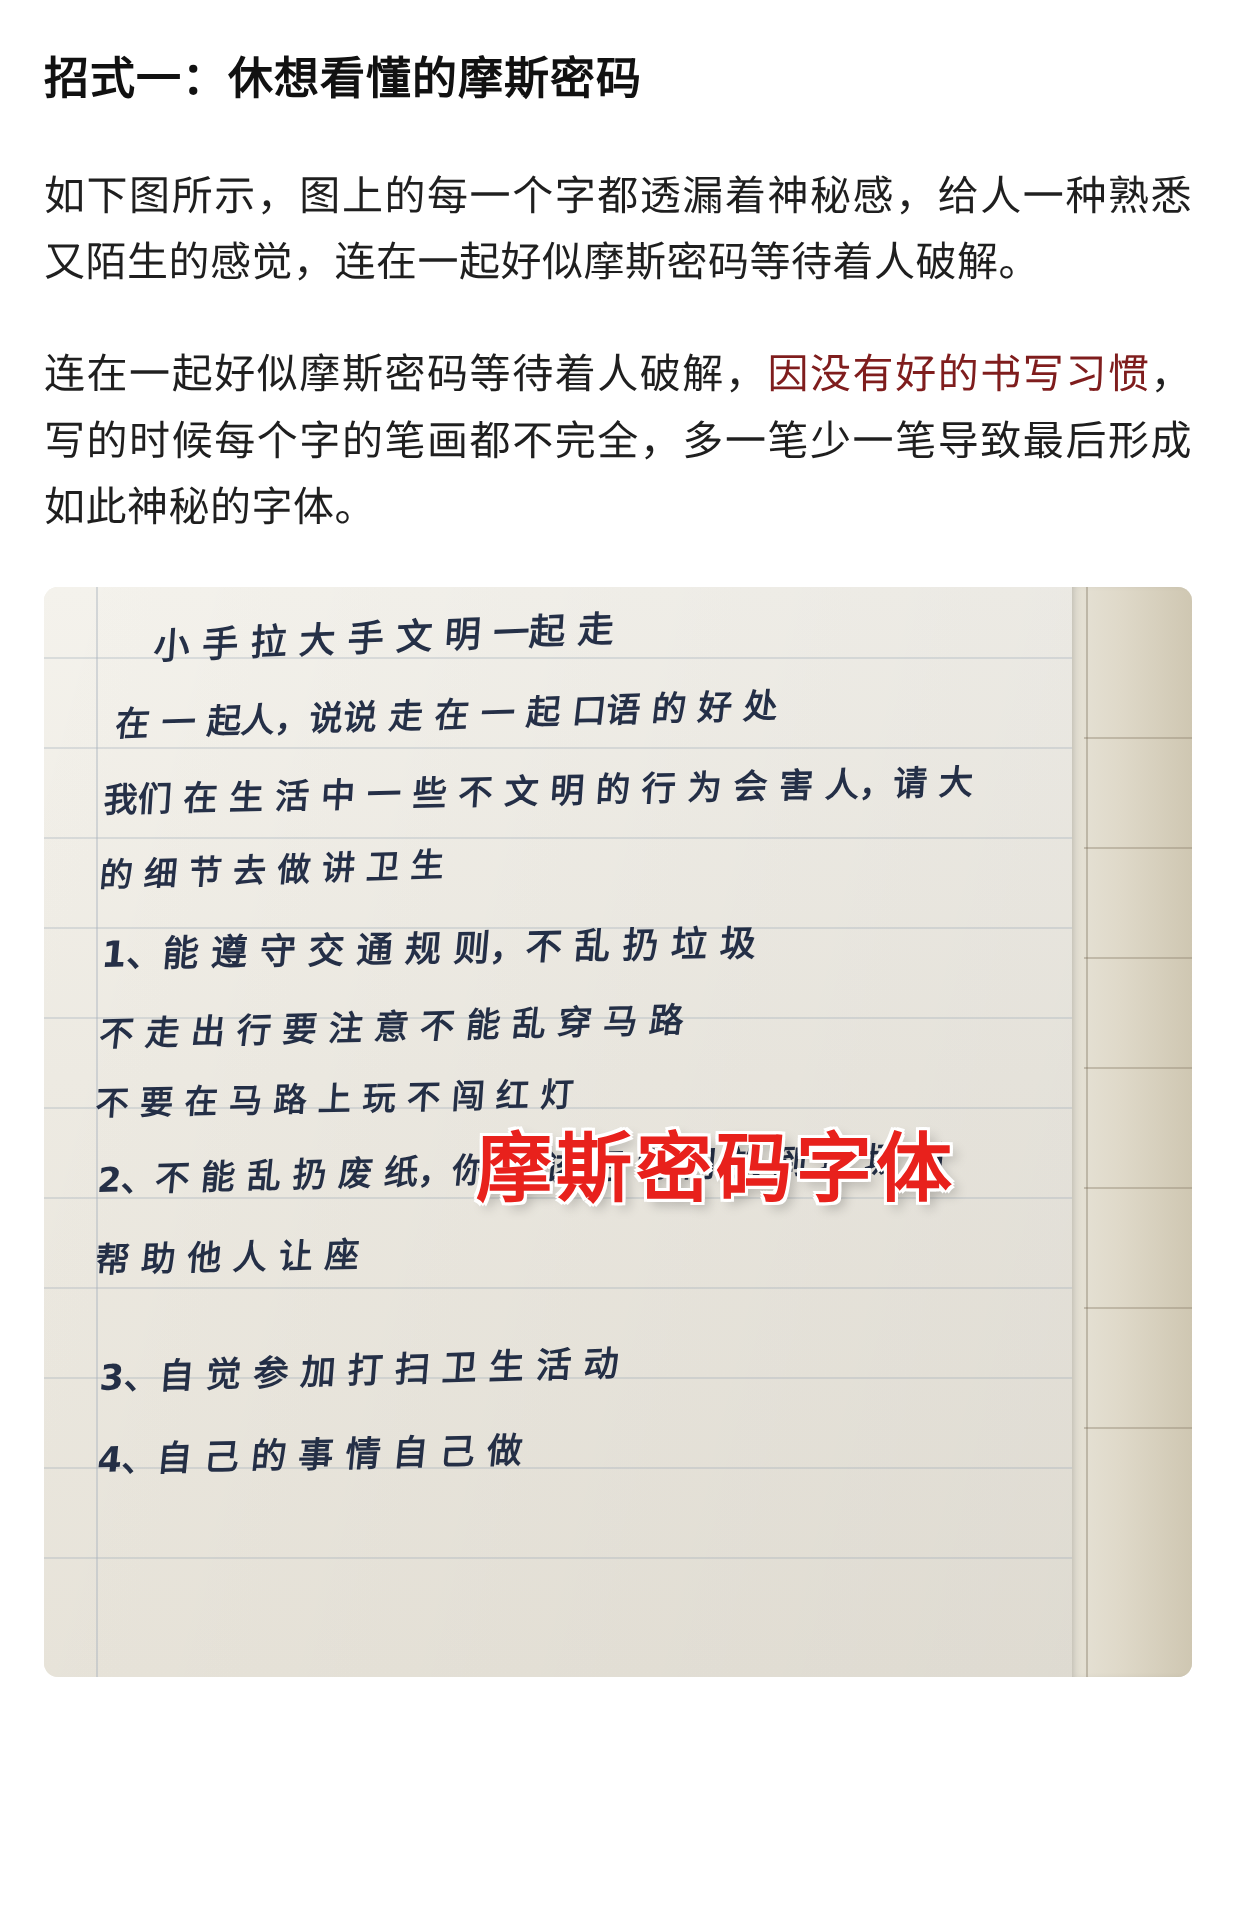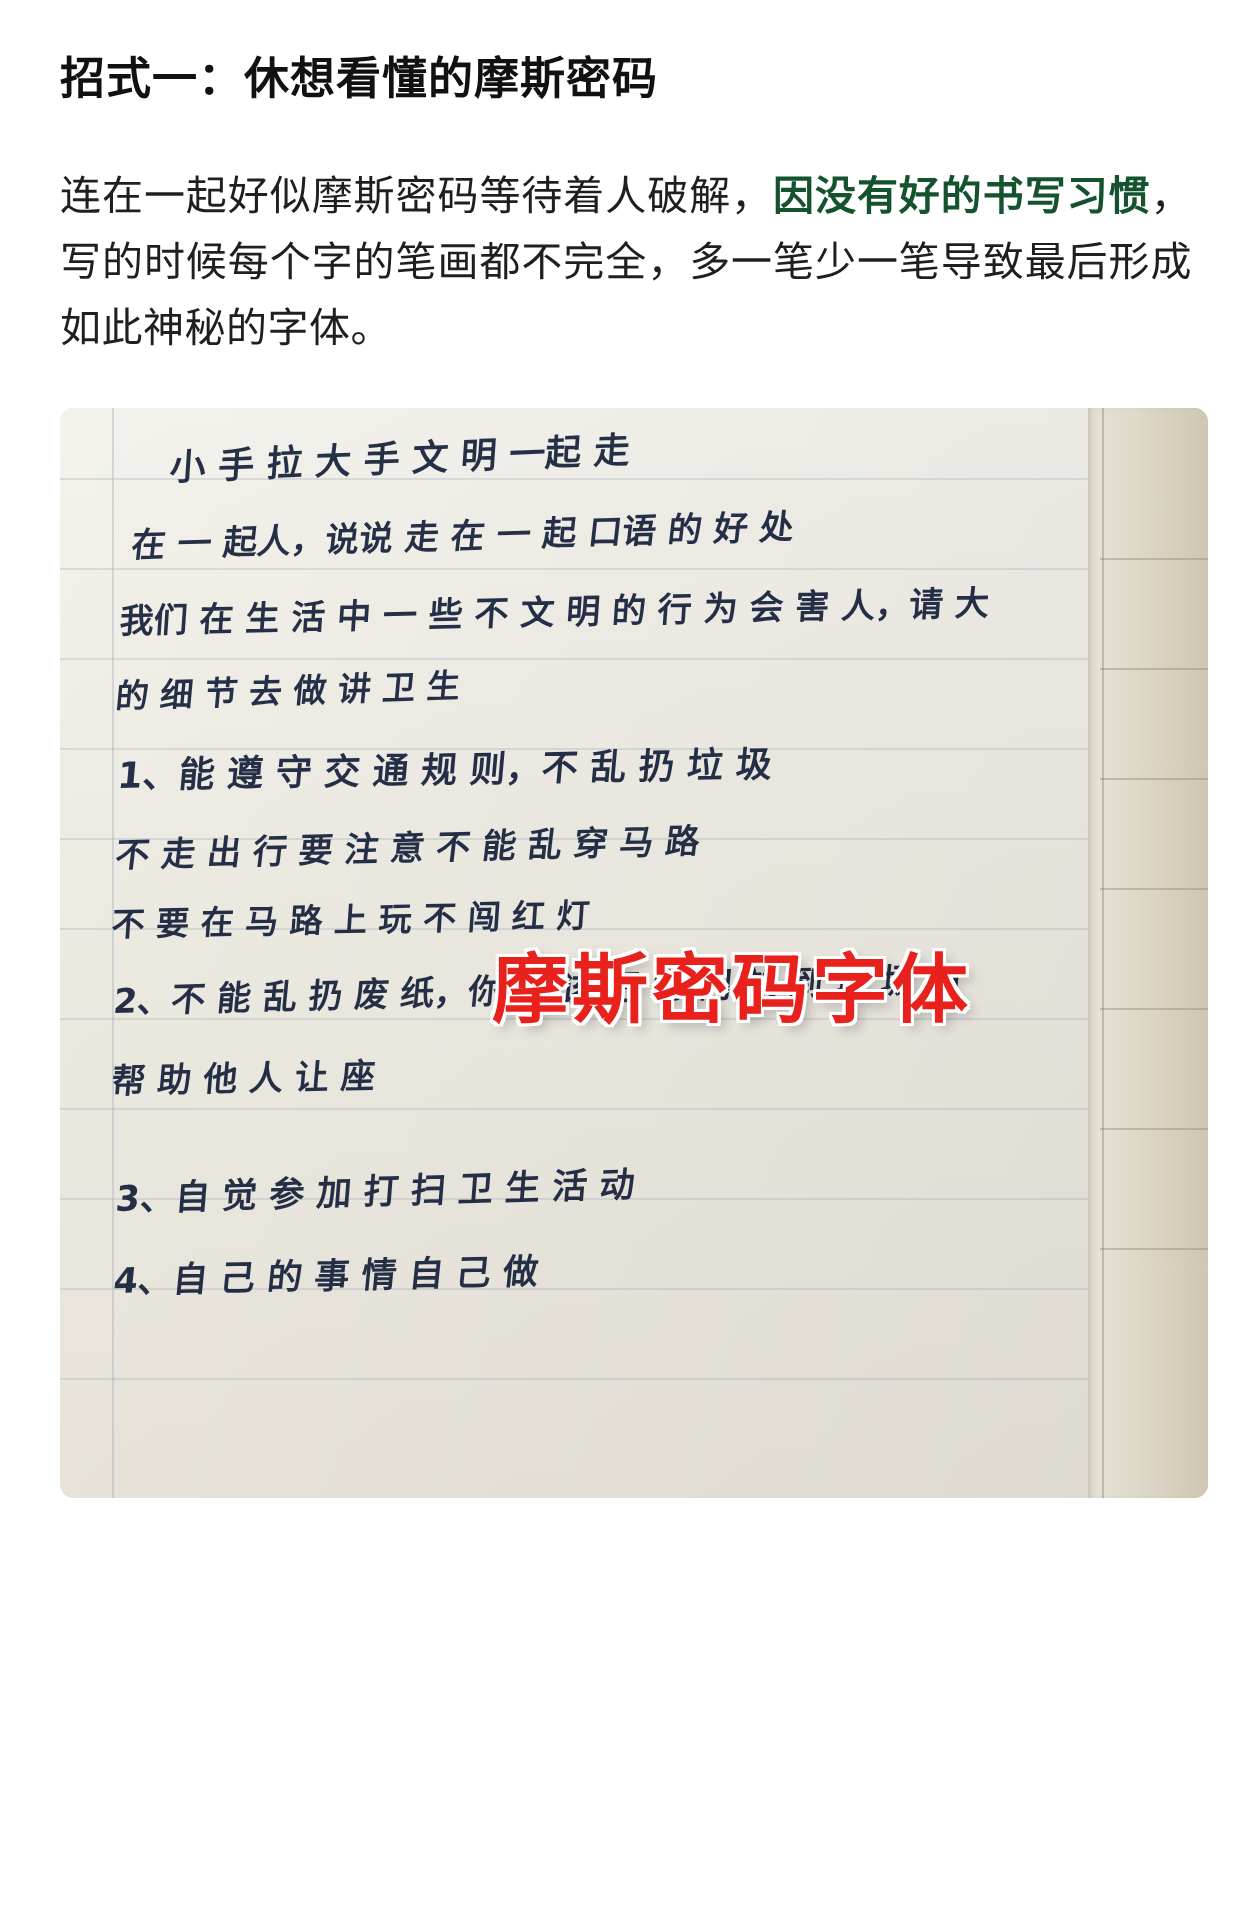--- a/index.html
+++ b/index.html
@@ -11,42 +11,42 @@
     width: 1236px;
     height: 1920px;
     font-family: "Liberation Sans", "DejaVu Sans", sans-serif;
     color: #1a1a1a;
     overflow: hidden;
   }
   .page {
     width: 1236px;
     height: 1746px;
     box-sizing: border-box;
-    padding: 40px 44px 0 60px;
+    padding: 40px 44px 0 44px;
     background: #ffffff;
   }
   .article-title {
     font-size: 45px;
     font-weight: bold;
     line-height: 1.3;
     letter-spacing: 1px;
     color: #111111;
     margin: 10px 0 54px 0;
   }
   .para {
     font-size: 41px;
     line-height: 1.62;
     letter-spacing: 0.5px;
     color: #1f1f1f;
     margin: 0 0 46px 0;
     text-align: justify;
   }
   .para b, .para .strong {
-    font-weight: bold;
-    color: #14532d;
+    font-weight: normal;
+    color: #7f1d1d;
   }
   .figure {
     margin: 14px 0 0 0;
     width: 1148px;
     height: 1090px;
     border-radius: 14px;
     overflow: hidden;
     position: relative;
     background: #efece4;
   }
@@ -116,20 +116,23 @@
     font-family: "Liberation Sans", sans-serif;
   }
 </style>
 </head>
 <body>
 
 <div class="page">
 
   <h1 class="article-title">招式一：休想看懂的摩斯密码</h1>
 
+  <p class="para">
+    <span>如下图所示，图上的每一个字都透漏着神秘感，给人一种熟悉又陌生的感觉，连在一起好似摩斯密码等待着人破解。</span>
+  </p>
 
   <p class="para">
     <span>连在一起好似摩斯密码等待着人破解，</span><span class="strong">因没有好的书写习惯</span><span>，写的时候每个字的笔画都不完全，多一笔少一笔导致最后形成如此神秘的字体。</span>
   </p>
 
   <div class="figure">
     <div class="photo"></div>
 
     <div class="rule" style="top:70px"></div>
     <div class="rule" style="top:160px"></div>

